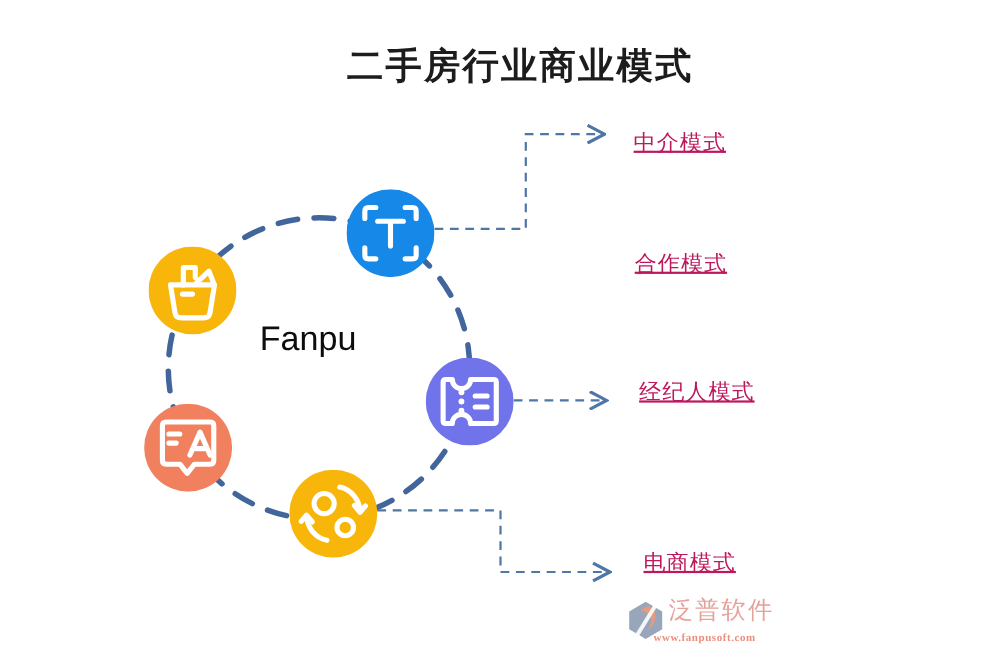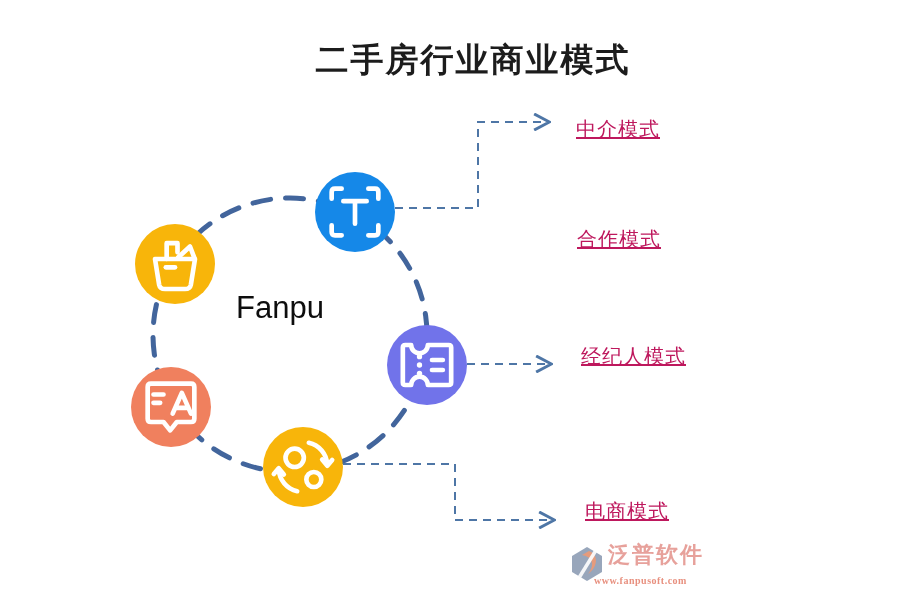--- a/index.html
+++ b/index.html
@@ -29,21 +29,21 @@
   .label-zhongjie {left:576px;top:116px;}
   .label-dianshang{left:577px;top:226px;}
   .label-jingjiren{left:581px;top:343px;}
   .label-hezuo    {left:585px;top:498px;}
   .watermark{
     position:absolute;right:12px;bottom:14px;display:flex;align-items:flex-start;
   }
   .watermark .mark{margin-right:4px;margin-top:2px;}
   .wm-text{display:flex;flex-direction:column;align-items:flex-start;}
   .wm-brand{
-    font-family:"Liberation Serif", serif;font-weight:bold;font-size:22px;
+    font-family:"Liberation Serif", serif;font-weight:normal;font-size:22px;
     color:#e7a19b;letter-spacing:2px;line-height:1.0;
   }
   .wm-url{
     font-family:"Liberation Serif", serif;font-weight:bold;font-size:10px;
     color:#e8907f;letter-spacing:0.5px;margin-top:9px;margin-left:-14px;
   }
 </style>
 </head>
 <body>
 

